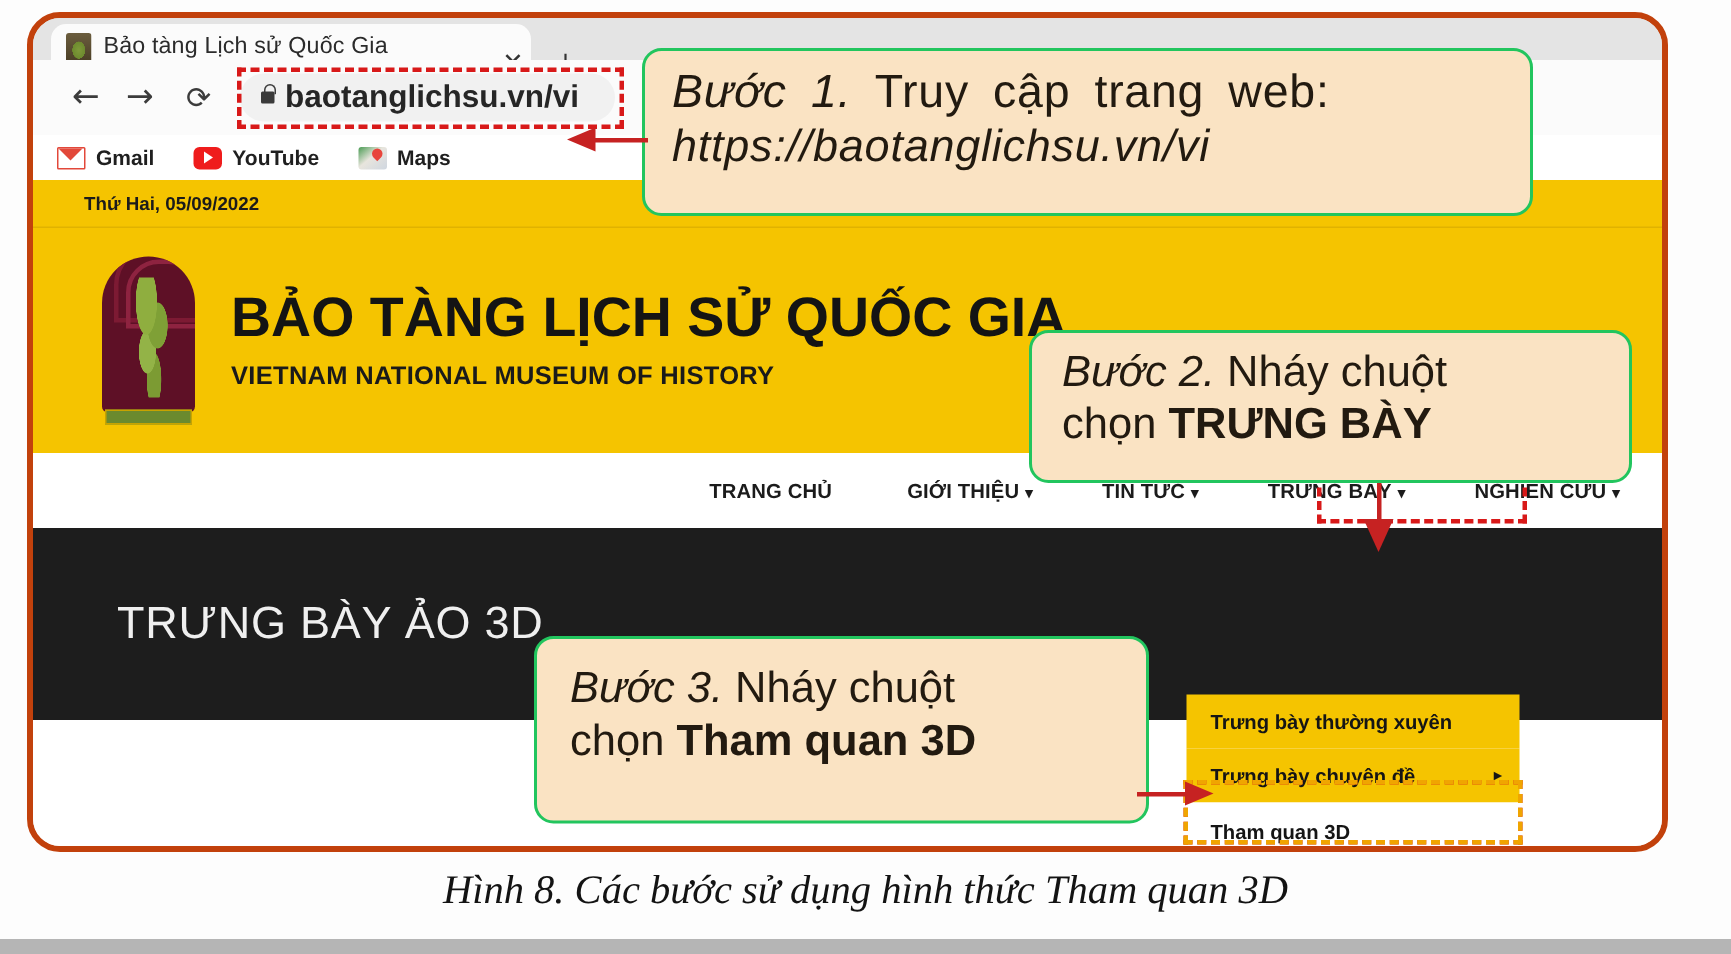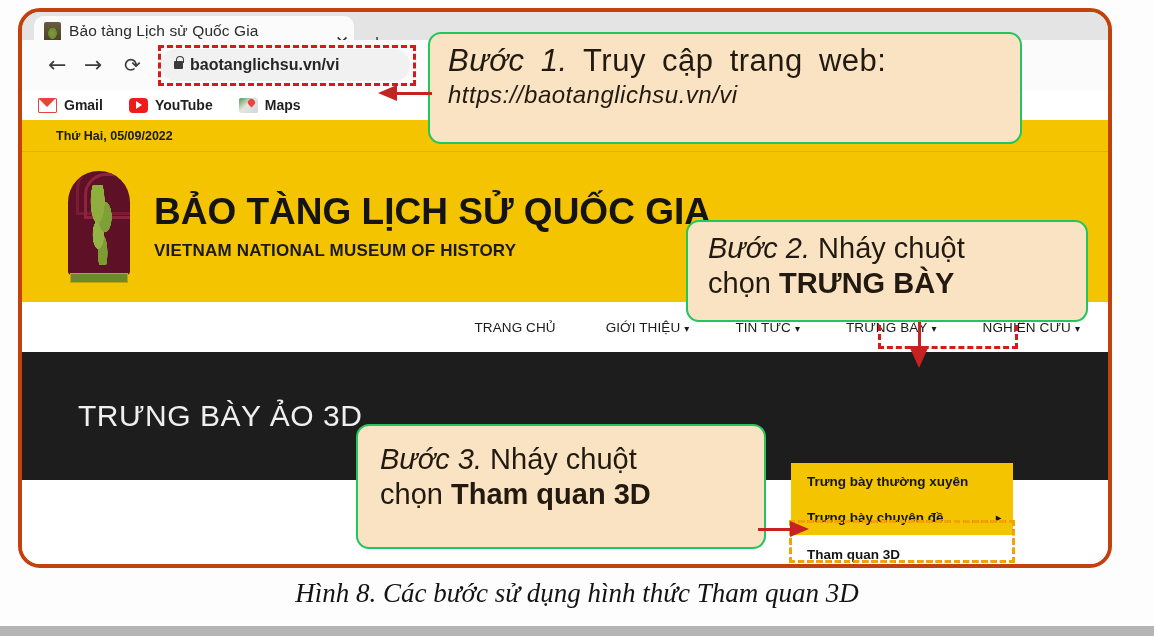--- a/index.html
+++ b/index.html
@@ -93,21 +93,21 @@
   }
   #lock-icon{
     width:9px;height:8px;background:#3a3a3a;border-radius:1px;
     position:relative;margin-right:7px;flex:none;
   }
   #lock-icon:before{
     content:"";position:absolute;left:1.5px;top:-5px;
     width:6px;height:6px;border:1.8px solid #3a3a3a;
     border-bottom:none;border-radius:4px 4px 0 0;
   }
-  #url-text{font-size:16px;color:#262626;white-space:nowrap;font-weight:600;}
+  #url-text{font-size:21px;color:#262626;white-space:nowrap;font-weight:600;}
 
   
   #omnibox-highlight{
     position:absolute;left:136px;top:33px;
     width:258px;height:41px;
     border:3px dashed #d81919;
     box-sizing:border-box;
     pointer-events:none;
   }
 
@@ -205,21 +205,21 @@
     margin-top:11px;letter-spacing:.2px;
   }
 
   #nav-bar{
     height:50px;background:#ffffff;
     display:flex;align-items:center;justify-content:flex-end;
     padding-right:28px;box-sizing:border-box;
     position:relative;
   }
   .nav-item{
-    font-size:13.5px;font-weight:400;color:#1b1b1b;
+    font-size:13.5px;font-weight:700;color:#1b1b1b;
     margin-left:46px;white-space:nowrap;cursor:pointer;
     letter-spacing:.1px;
   }
   .caret{font-size:10px;margin-left:4px;}
 
   
   #nav-highlight{
     position:absolute;
     left:856px;top:5px;width:140px;height:42px;
     border:3px dashed #d81919;box-sizing:border-box;
@@ -442,21 +442,21 @@
     </div>
     <div id="dd-highlight"></div>
     <div id="dd-highlight-2"></div>
 
   </div>
 
   <div class="callout" id="callout-1">
     <div class="ln l1">
       <span class="step">Bước 1.</span><span> Truy cập trang web:</span>
     </div>
-    <div class="ln" style="font-style:italic;font-size:24px;">
+    <div class="ln" style="font-style:italic;font-size:30px;">
       <span>https://baotanglichsu.vn/vi</span>
     </div>
   </div>
 
   <div class="callout" id="callout-2">
     <div class="ln">
       <span class="step">Bước 2.</span><span> Nháy chuột</span>
     </div>
     <div class="ln">
       <span>chọn </span><span class="bold">TRƯNG BÀY</span>

